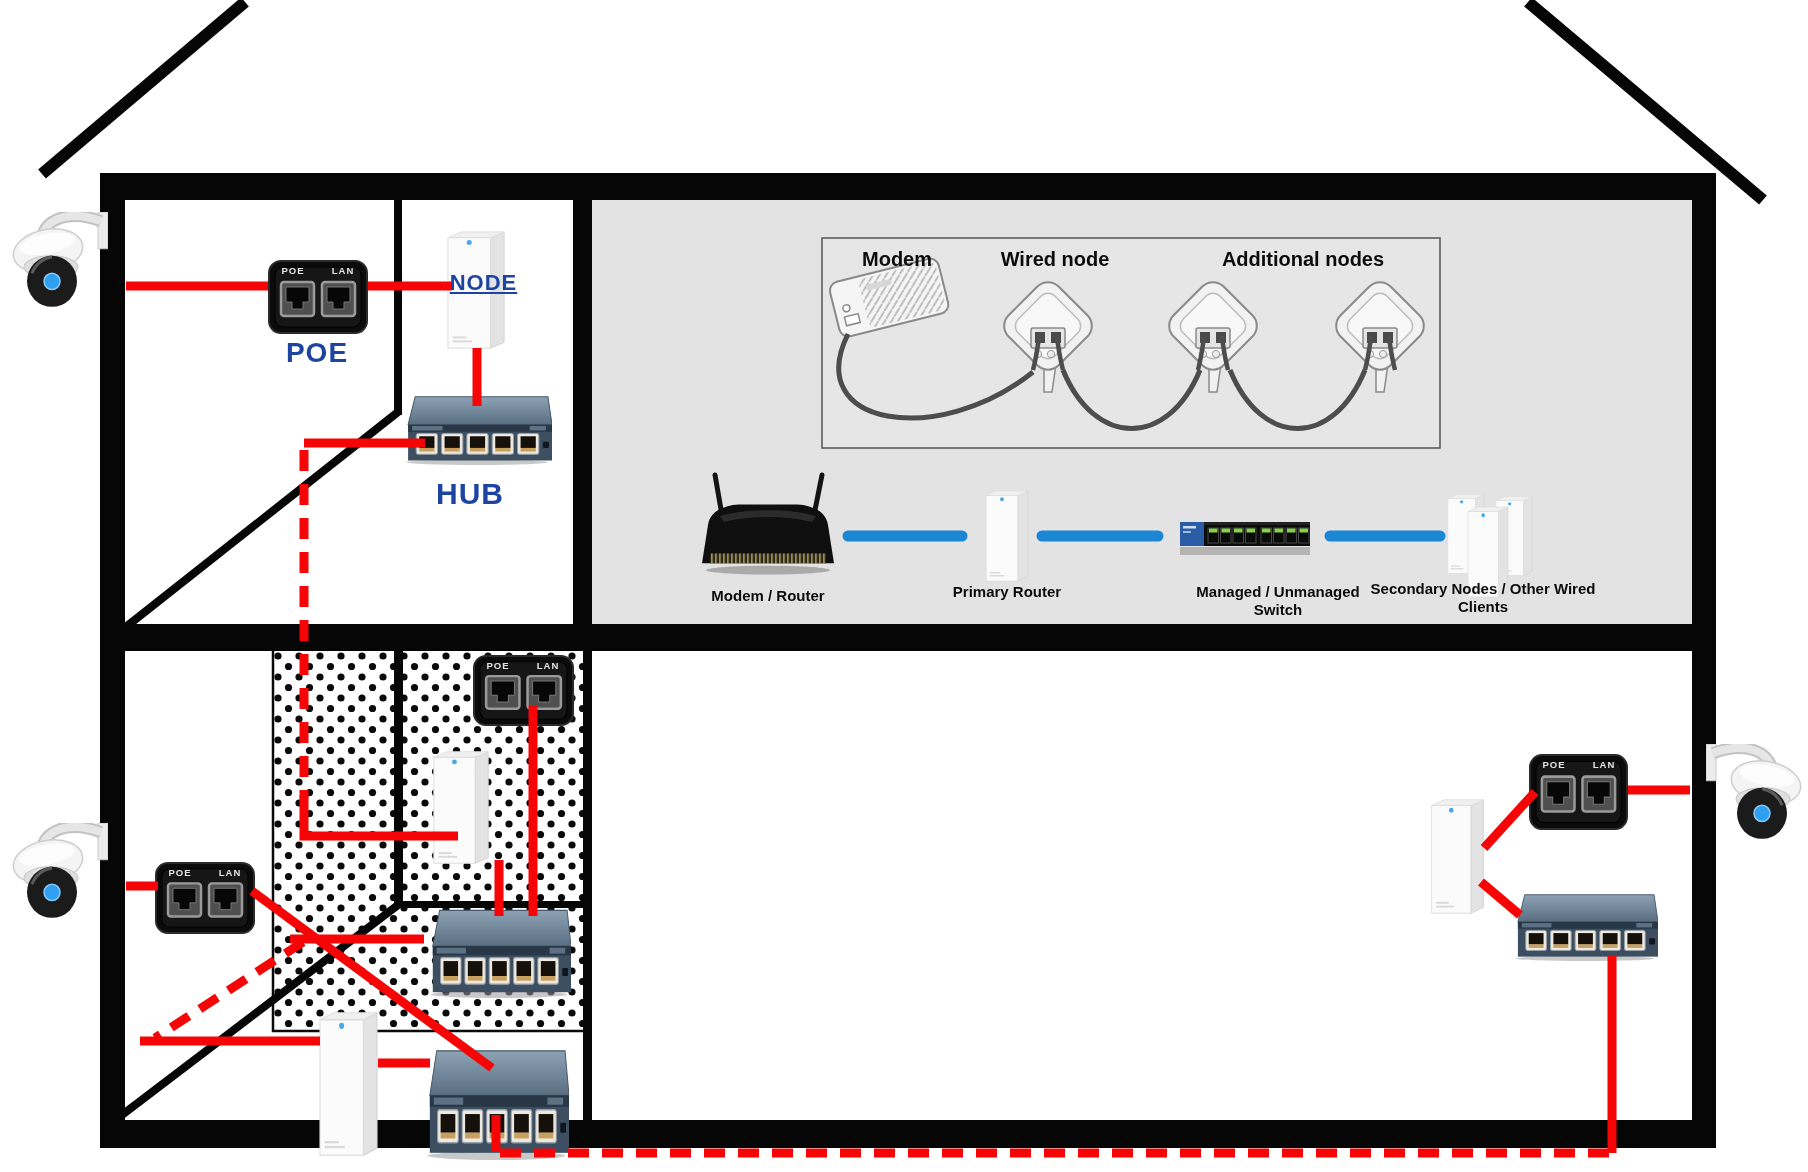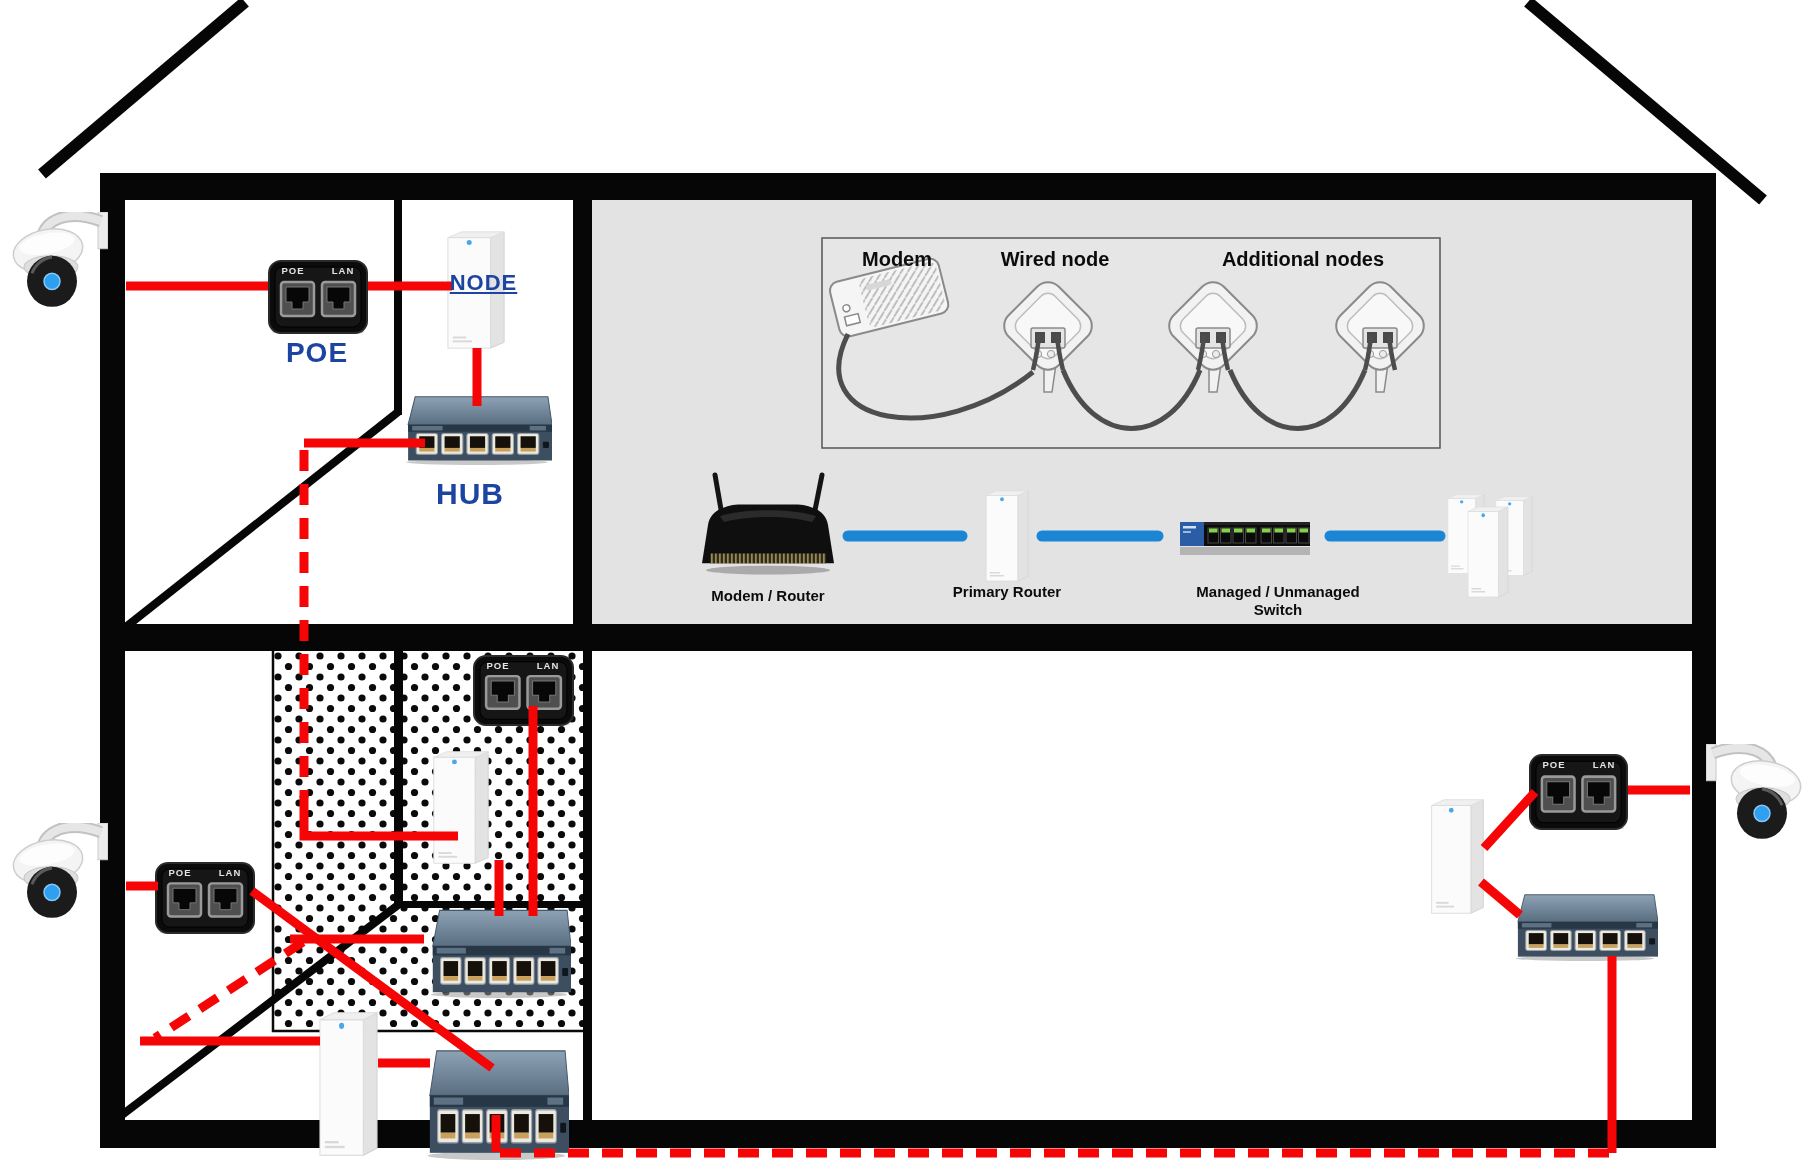--- a/index.html
+++ b/index.html
@@ -273,13 +273,14 @@
   <span>LAN</span>
 </div>
 
 <div class="lbl inset-lbl" style="left:837px;top:247px;width:120px;">Modem</div>
 <div class="lbl inset-lbl" style="left:975px;top:247px;width:160px;">Wired node</div>
 <div class="lbl inset-lbl" style="left:1213px;top:247px;width:180px;">Additional nodes</div>
 
 <div class="lbl flow-lbl" style="left:668px;top:587px;width:200px;">Modem / Router</div>
 <div class="lbl flow-lbl" style="left:917px;top:583px;width:180px;">Primary Router</div>
 <div class="lbl flow-lbl" style="left:1146px;top:583px;width:200px;margin-left:32px;">Managed / Unmanaged Switch</div>
+<div class="lbl flow-lbl" style="left:1358px;top:580px;width:250px;">Secondary Nodes / Other Wired Clients</div>
 </div>
 
 </body></html>

